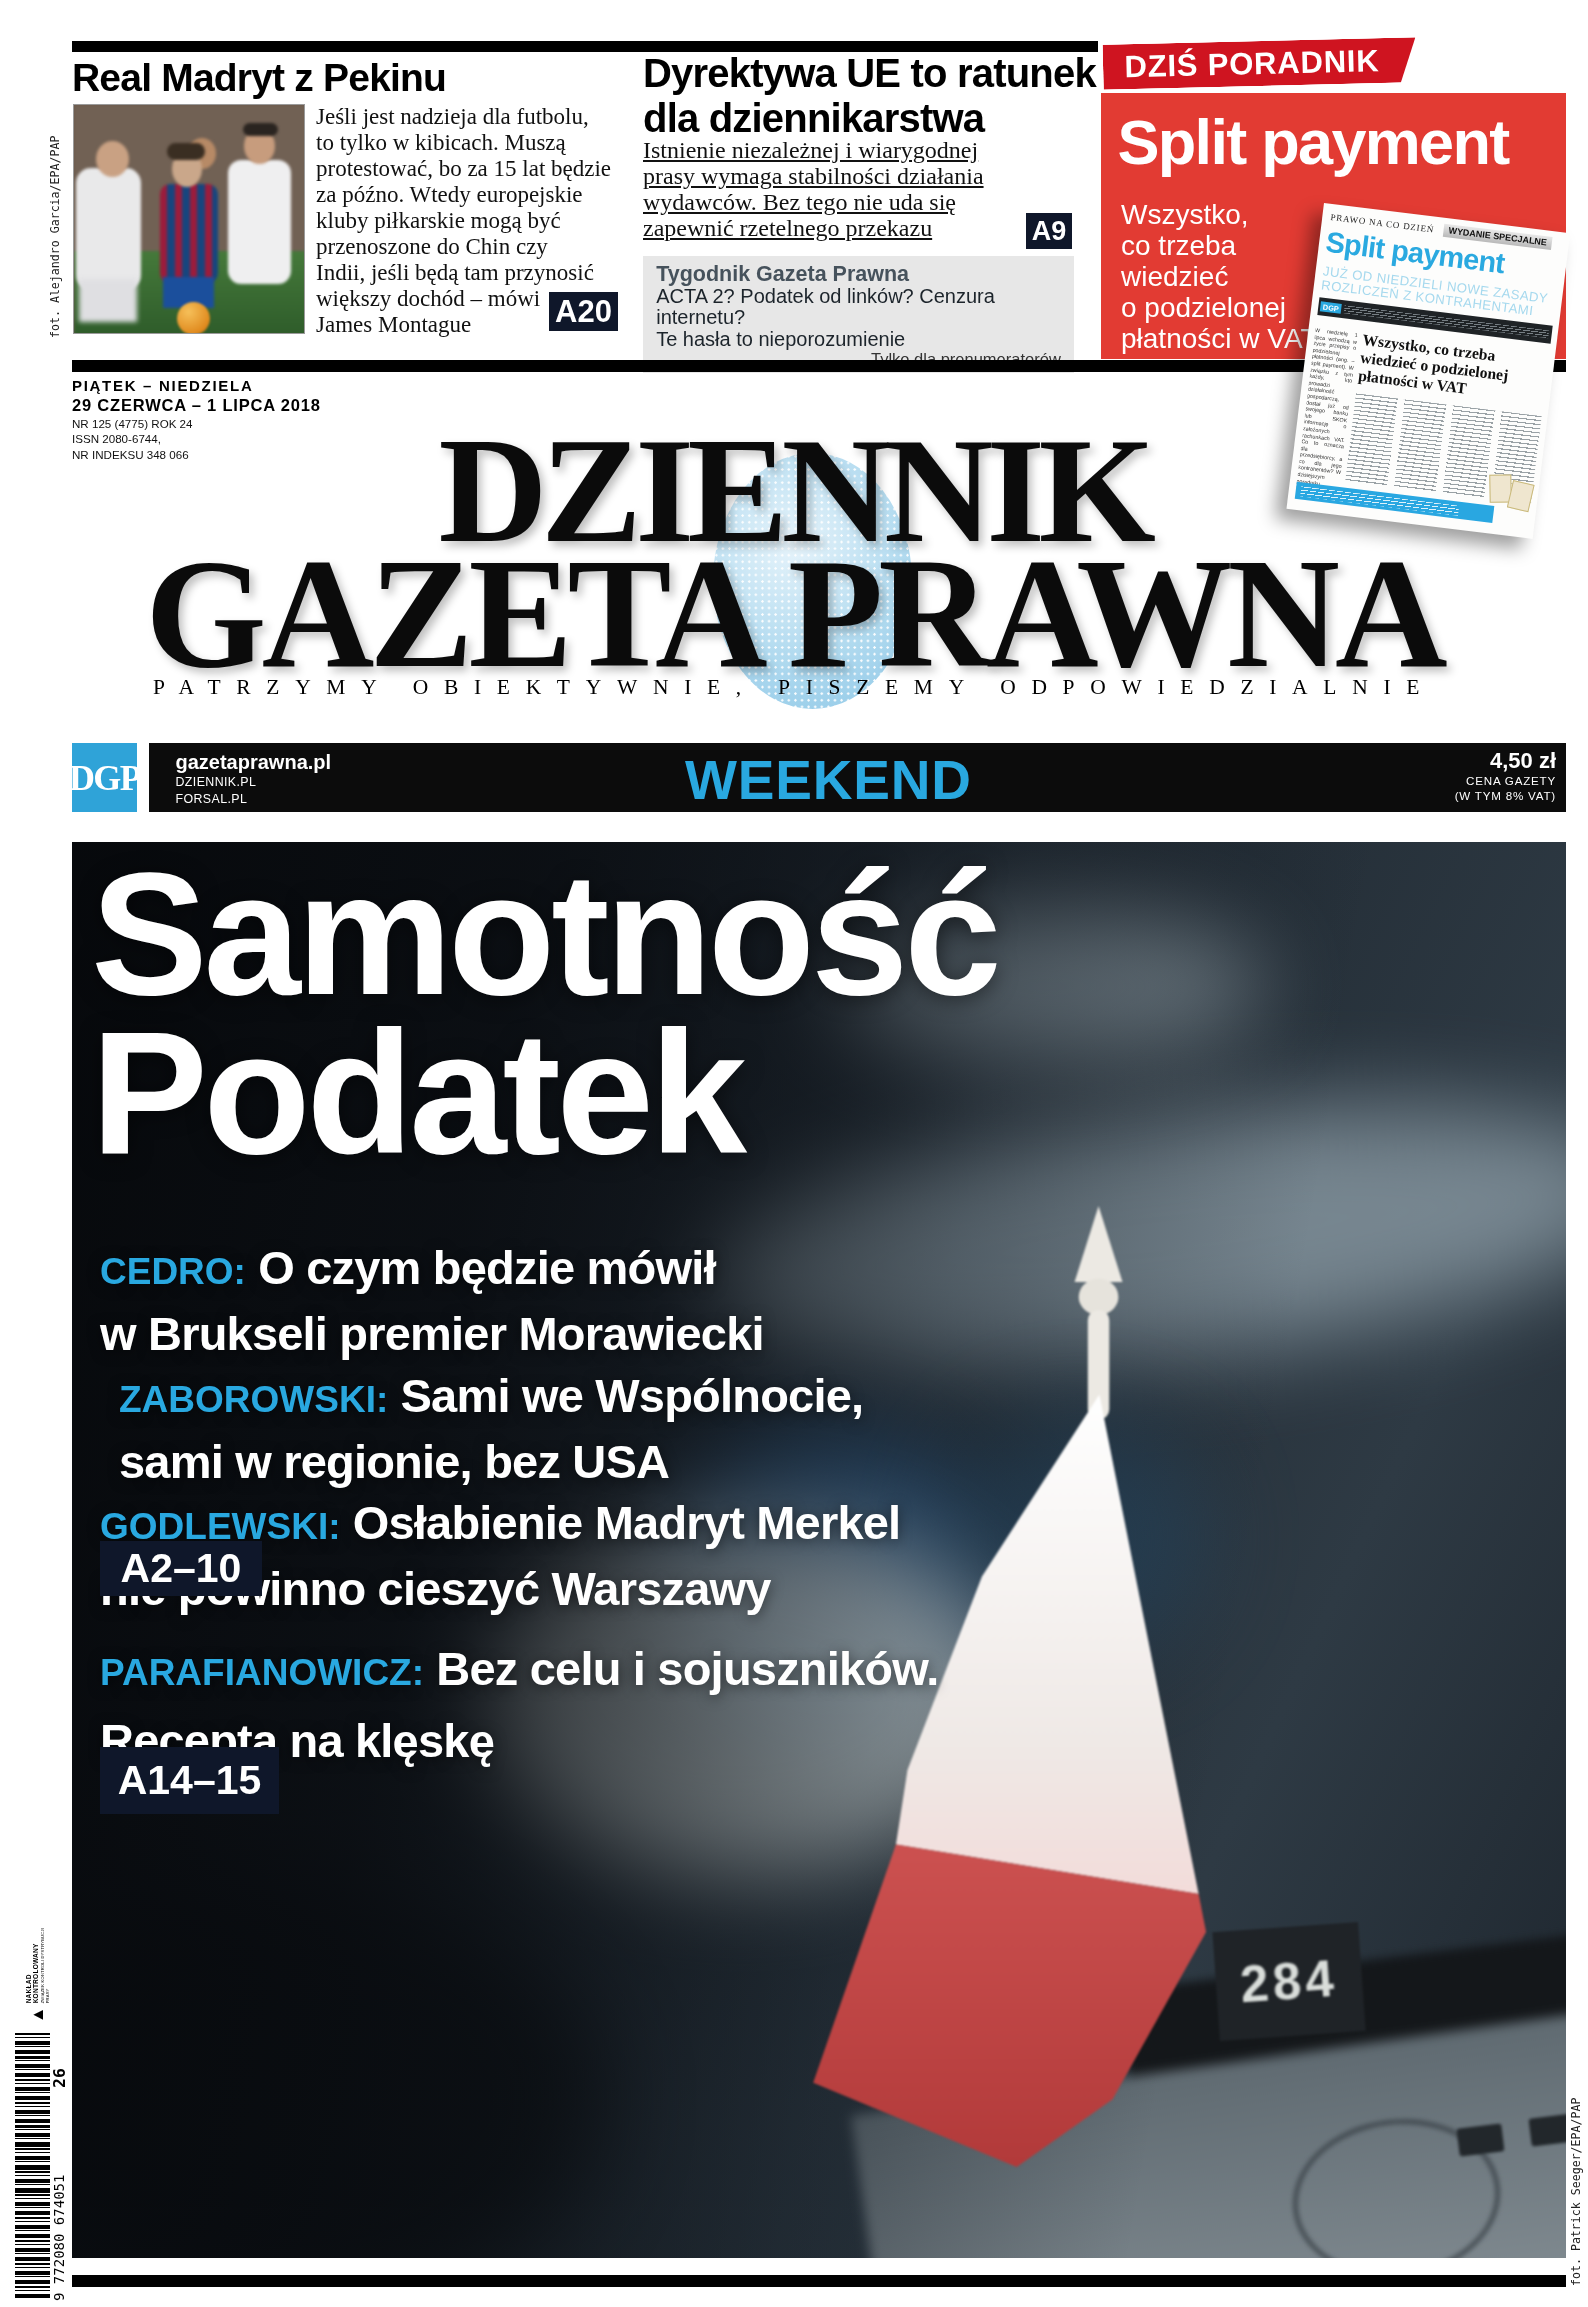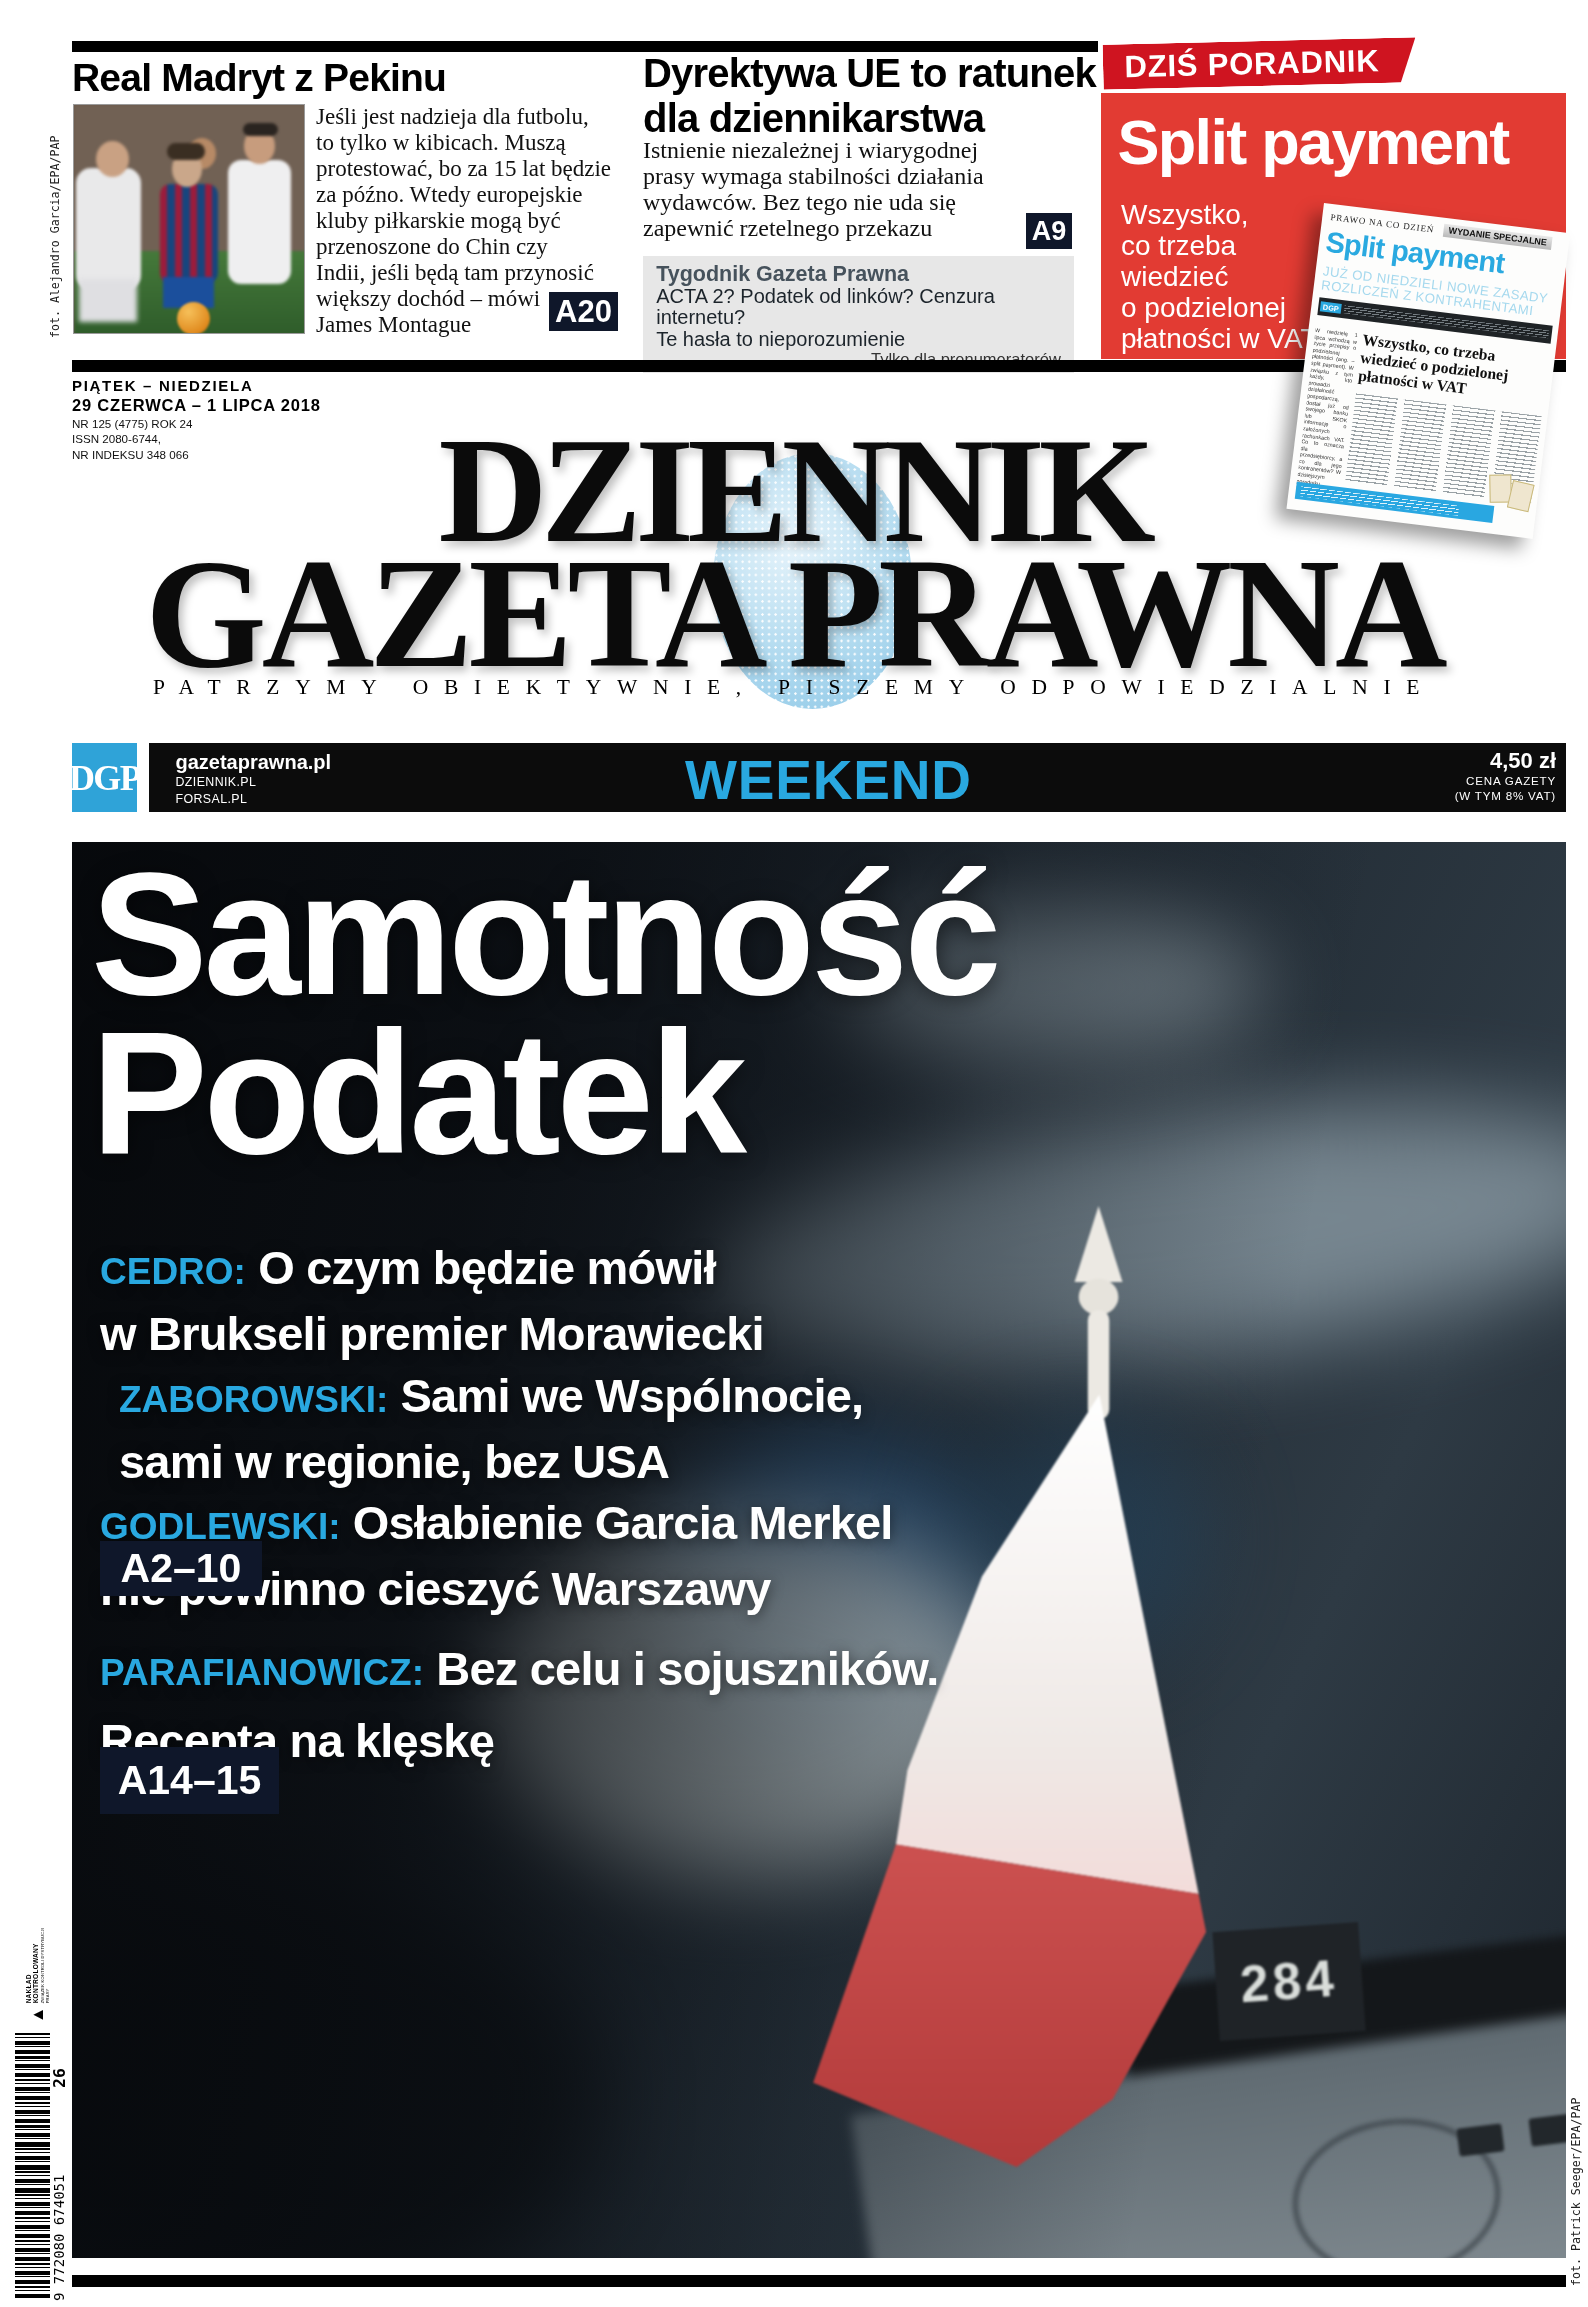--- a/index.html
+++ b/index.html
@@ -16,21 +16,21 @@
 
   
   .tl-headline { left:72px; top:56px; font-size:39px; font-weight:bold; letter-spacing:-0.8px; }
   .tl-body { left:316px; top:104px; width:314px; font-size:23px; line-height:26px; color:#111; }
   .photo-frame { left:73px; top:104px; width:232px; height:230px; border:0.8px solid #9a9a9a; overflow:hidden; background:#6b5a4c; }
   .pf-layer { position:absolute; }
   .credit-left { left:48px; top:106px; height:232px; font-size:11.6px; color:#222; }
 
   
   .tm-headline { left:643px; top:51px; font-size:40px; line-height:45px; font-weight:bold; letter-spacing:-0.8px; }
-  .tm-body { left:643px; top:137px; width:389px; font-size:24px; line-height:26px; color:#111; }
+  .tm-body { left:643px; top:137px; width:389px; font-size:24px; line-height:26px; color:#111;text-decoration:underline; }
   .graybox { left:643px; top:256px; width:431px; height:117px; background:#e7e7e7; padding:6.6px 13.2px 5px 13.2px; }
   .graybox .gb-title { font-size:21.5px; line-height:23px; font-weight:bold; color:#46525c; }
   .graybox .gb-line { font-size:20px; line-height:21.5px; color:#1c242b; }
   .graybox .gb-note { font-size:16.5px; line-height:18px; color:#333; text-align:right; }
 
   
   .promo-block { left:1101px; top:93px; width:465px; height:266px; background:#e23b33; z-index:2; }
   .promo-ribbon { left:1103px; top:41px; width:313px; height:45px; background:#cf1420; z-index:3;
                   transform:rotate(-1.4deg); display:flex; align-items:center; padding-left:21.5px;
                   color:#fff; font-weight:bold; font-size:31px; letter-spacing:0.8px;
@@ -313,21 +313,21 @@
       <span>O czym będzie mówił</span></div>
     <div>w Brukseli premier Morawiecki</div>
   </div>
   <div class="teaser" style="top:1365px;margin-left:19px;">
     <div><span class="lbl">ZABOROWSKI:</span>
       <span>Sami we Wspólnocie,</span></div>
     <div>sami w regionie, bez USA</div>
   </div>
   <div class="teaser" style="top:1492px;">
     <div><span class="lbl">GODLEWSKI:</span>
-      <span>Osłabienie Garcia Merkel</span></div>
+      <span>Osłabienie Madryt Merkel</span></div>
     <div>nie powinno cieszyć Warszawy</div>
   </div>
 
   <div class="badge badge-a2">A2–10</div>
 
   <div class="teaser" style="top:1635px; line-height:68px;">
     <div><span class="lbl">PARAFIANOWICZ:</span>
       <span>Bez celu i sojuszników.</span></div>
     <div>Recepta na klęskę</div>
   </div>

